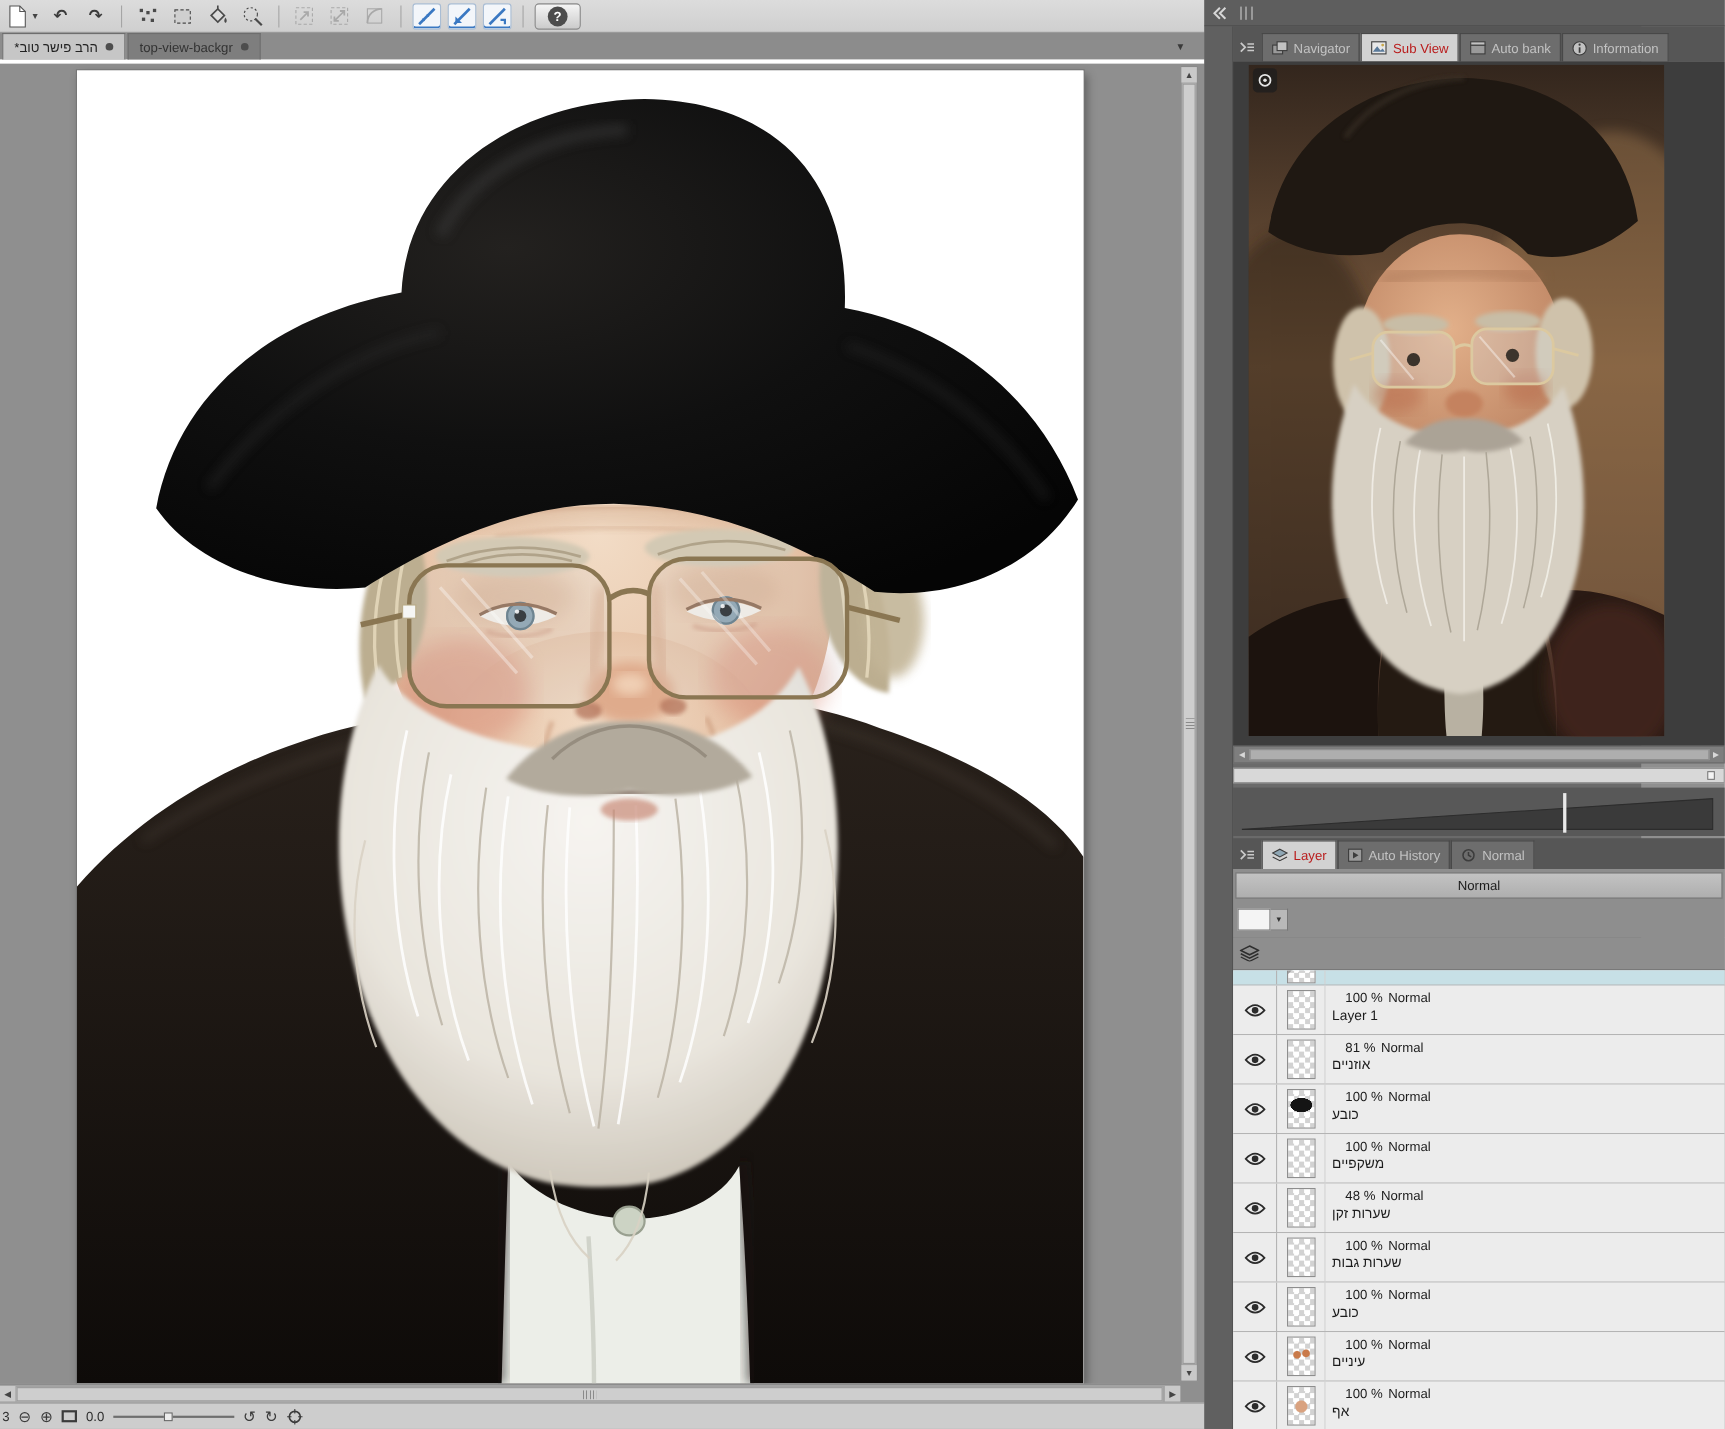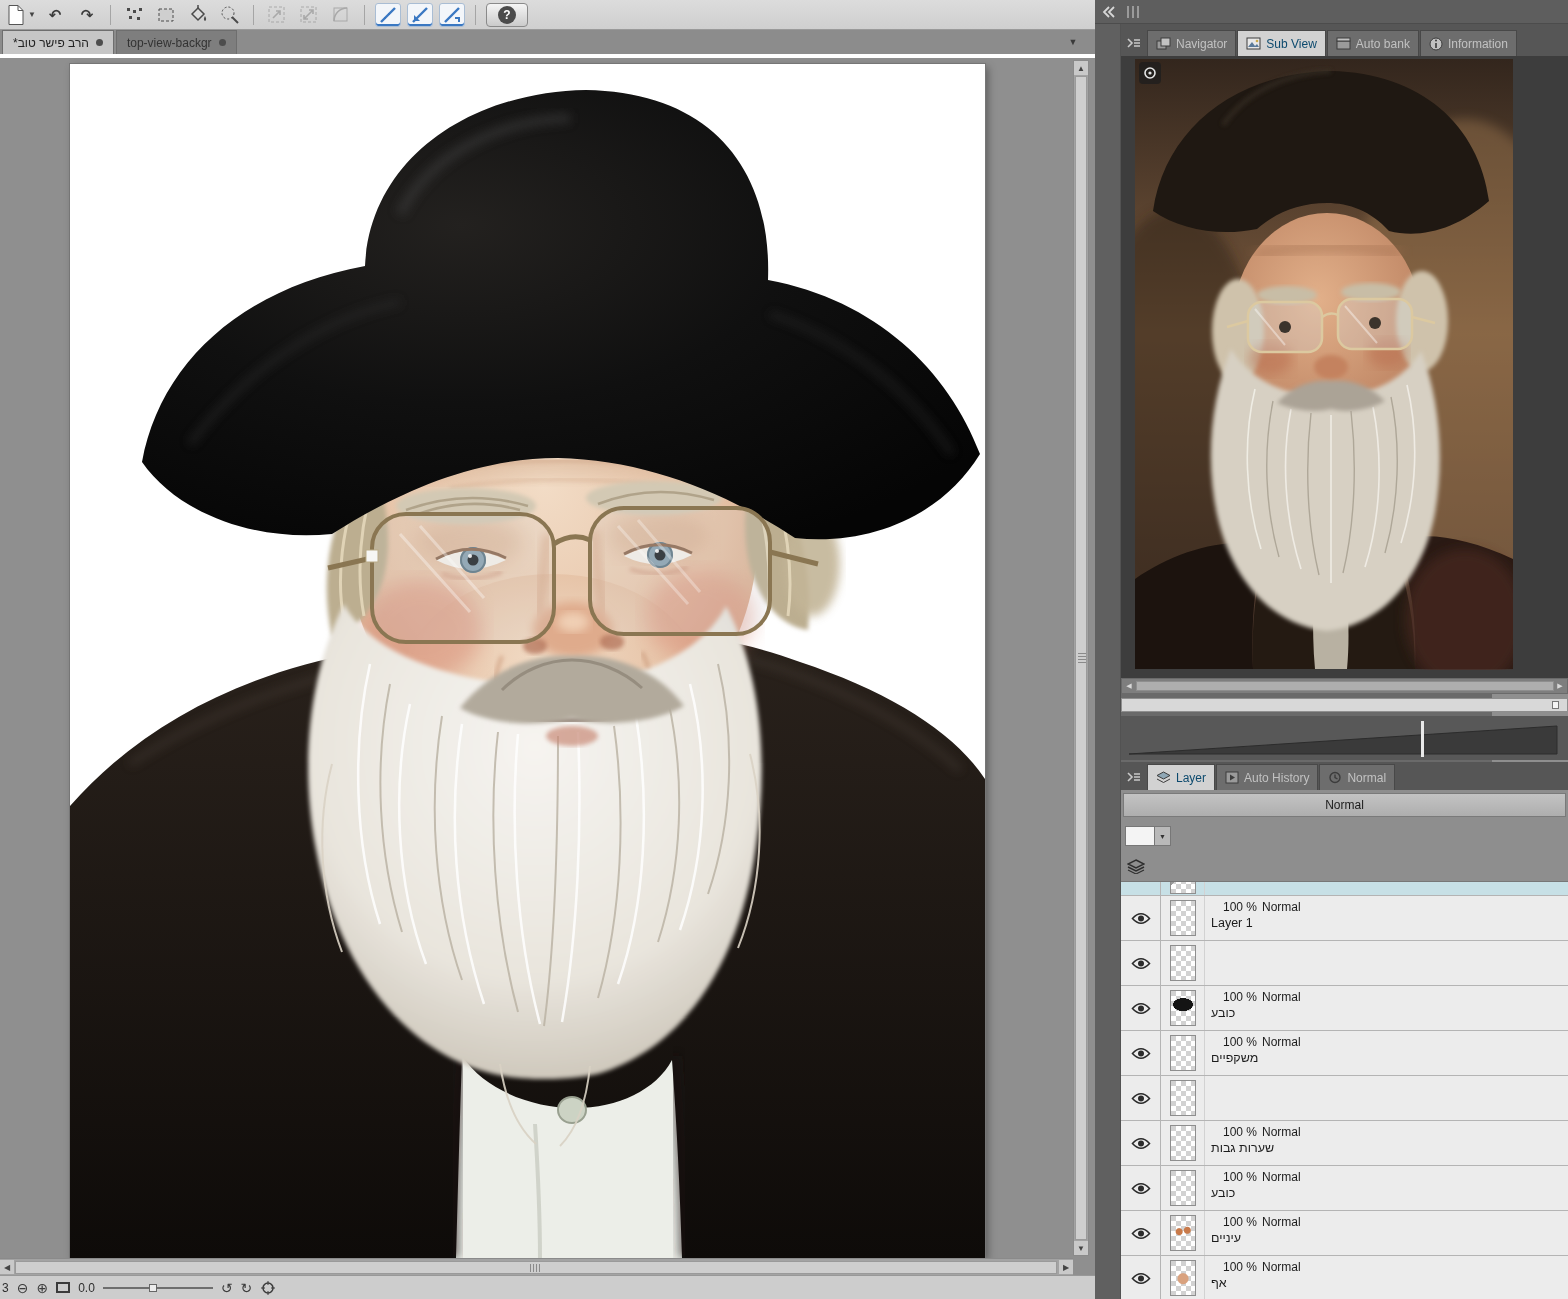--- a/index.html
+++ b/index.html
@@ -73,21 +73,21 @@
   .collapse-btn { width:20px; height:18px; display:flex; align-items:center; justify-content:center; }
   .hgrip { width:14px; height:12px; background:repeating-linear-gradient(to right,#9a9a9a 0 2px,transparent 2px 5px); }
   .r-strip { position:absolute; left:0; top:24px; width:26px; height:1275px; background:#606060; border-right:1px solid #525252; }
 
   .r-tabs { position:absolute; left:26px; top:24px; width:447px; height:32px; background:#565656;
     display:flex; align-items:flex-end; overflow:hidden; }
   .p-menu-btn { width:22px; height:22px; margin:0 2px 2px 2px; display:flex; align-items:center; justify-content:center; }
   .ptab { height:26px; padding:0 8px; display:flex; align-items:center; gap:5px; border:1px solid #484848;
     border-bottom:none; margin-right:1px; white-space:nowrap; flex:none; }
   .ptab.inactive { background:#6d6d6d; color:#c2c2c2; }
-  .ptab.active { background:#d2d2d2; color:#0c4a6e; }
+  .ptab.active { background:#d2d2d2; color:#b91c1c; }
   .ptab svg { flex:none; }
 
   .subview { position:absolute; left:26px; top:56px; width:447px; height:622px; background:#3d3d3d; overflow:hidden; }
   .photo { position:absolute; left:14px; top:2px; width:378px; height:612px; }
   .photo svg { display:block; width:100%; height:100%; }
   .pin-btn { position:absolute; left:18px; top:6px; width:22px; height:22px; border-radius:4px;
     background:rgba(30,30,30,.75); display:flex; align-items:center; justify-content:center; }
 
   .sv-scroll { position:absolute; left:26px; top:678px; width:447px; height:16px; background:#7e7e7e; border:1px solid #6a6a6a; }
   .svs-btn { position:absolute; top:1px; width:12px; height:12px; color:#d8d8d8; font-size:7px;
@@ -645,20 +645,24 @@
       <div class="layer-row">
         <div class="eye-cell">
             <svg class="eye-svg" width="20" height="13" viewBox="0 0 20 13">
               <path d="M1.5 6.5 Q10 -3 18.5 6.5 Q10 16 1.5 6.5 Z" fill="none" stroke="#2b2b2b" stroke-width="1.6"></path>
               <circle cx="10" cy="6.5" r="3" fill="#2b2b2b"></circle>
             </svg>
           </div>
         <div class="thumb-cell">
             <div class="thumb"></div>
           </div>
+        <div class="layer-text">
+          <div class="lt-line1"><span>81 %</span><span class="mode">Normal</span></div>
+          <div class="lt-line2">אוזניים</div>
+        </div>
       </div>
 
       <div class="layer-row">
         <div class="eye-cell">
             <svg class="eye-svg" width="20" height="13" viewBox="0 0 20 13">
               <path d="M1.5 6.5 Q10 -3 18.5 6.5 Q10 16 1.5 6.5 Z" fill="none" stroke="#2b2b2b" stroke-width="1.6"></path>
               <circle cx="10" cy="6.5" r="3" fill="#2b2b2b"></circle>
             </svg>
           </div>
         <div class="thumb-cell">
@@ -689,20 +693,24 @@
       <div class="layer-row">
         <div class="eye-cell">
             <svg class="eye-svg" width="20" height="13" viewBox="0 0 20 13">
               <path d="M1.5 6.5 Q10 -3 18.5 6.5 Q10 16 1.5 6.5 Z" fill="none" stroke="#2b2b2b" stroke-width="1.6"></path>
               <circle cx="10" cy="6.5" r="3" fill="#2b2b2b"></circle>
             </svg>
           </div>
         <div class="thumb-cell">
             <div class="thumb"></div>
           </div>
+        <div class="layer-text">
+          <div class="lt-line1"><span>48 %</span><span class="mode">Normal</span></div>
+          <div class="lt-line2">שערות זקן</div>
+        </div>
       </div>
 
       <div class="layer-row">
         <div class="eye-cell">
             <svg class="eye-svg" width="20" height="13" viewBox="0 0 20 13">
               <path d="M1.5 6.5 Q10 -3 18.5 6.5 Q10 16 1.5 6.5 Z" fill="none" stroke="#2b2b2b" stroke-width="1.6"></path>
               <circle cx="10" cy="6.5" r="3" fill="#2b2b2b"></circle>
             </svg>
           </div>
         <div class="thumb-cell">

